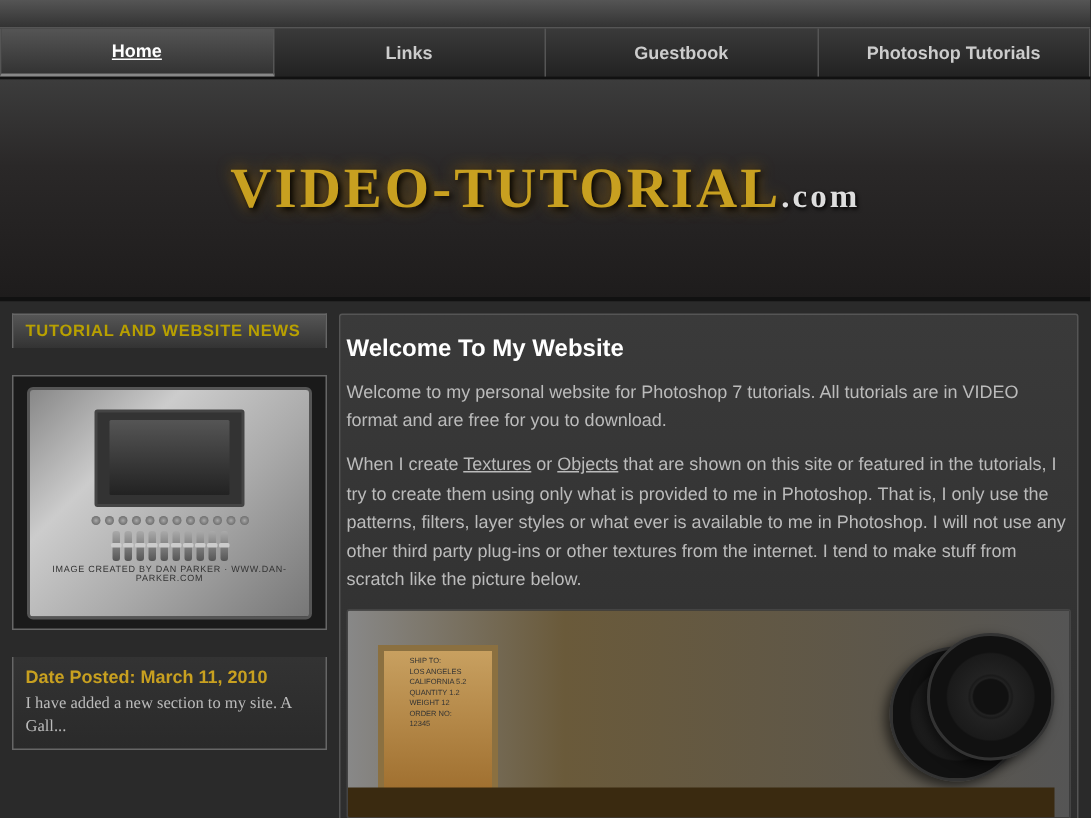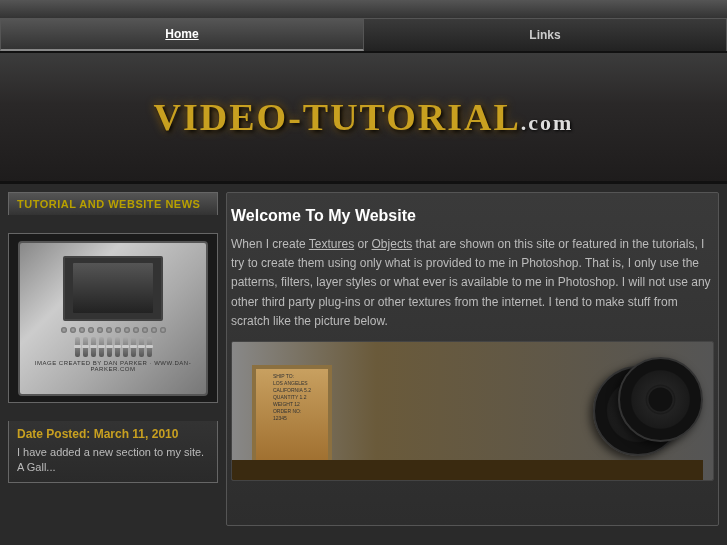--- a/index.html
+++ b/index.html
@@ -53,21 +53,21 @@
       border-bottom: 2px solid #888;
     }
     .nav-item.active span {
       text-decoration: underline;
       color: #fff;
     }
 
     
     #banner {
       width: 100%;
-      height: 131px;
+      height: 148px;
       background: linear-gradient(to bottom, #3c3c3c 0%, #2a2828 40%, #1e1c1c 100%);
       display: flex;
       flex-direction: column;
       align-items: center;
       justify-content: center;
       border-bottom: 3px solid #111;
     }
     #site-title {
       font-size: 38px;
       font-weight: bold;
@@ -223,20 +223,21 @@
     #sidebar-date .date-label {
       font-size: 12px;
       font-weight: bold;
       color: #c8a020;
       margin-bottom: 4px;
     }
     #sidebar-date .date-text {
       font-size: 11px;
       color: #bbb;
       line-height: 1.4;
+      font-family: Liberation Serif, serif;
     }
 
     
     #content {
       flex: 1;
       background: linear-gradient(to bottom, #3a3a3a, #2d2d2d);
       border: 1px solid #555;
       border-radius: 2px;
       padding: 14px 4px;
       min-height: 330px;
@@ -344,20 +345,26 @@
 
 <div id="top-bar"></div>
 
 <nav id="nav">
   <a class="nav-item active">
     <span>Home</span>
   </a>
   <a class="nav-item">
     <span>Links</span>
   </a>
+  <a class="nav-item">
+    <span>Guestbook</span>
+  </a>
+  <a class="nav-item">
+    <span>Photoshop Tutorials</span>
+  </a>
 </nav>
 
 <header id="banner">
   <div id="site-title">
     <span>VIDEO-TUTORIAL</span><span class="com">.com</span>
   </div>
 </header>
 
 <div id="main">
 
@@ -396,20 +403,21 @@
       </div>
     </div>
     <div id="sidebar-date">
       <div class="date-label">Date Posted: March 11, 2010</div>
       <div class="date-text">I have added a new section to my site. A Gall...</div>
     </div>
   </aside>
 
   <article id="content">
     <h2>Welcome To My Website</h2>
+    <p>Welcome to my personal website for Photoshop 7 tutorials. All tutorials are in VIDEO format and are free for you to download.</p>
     <p>
       <span>When I create </span><a href="#">Textures</a><span> or </span><a href="#">Objects</a><span> that are shown on this site or featured in the tutorials, I try to create them using only what is provided to me in Photoshop. That is, I only use the patterns, filters, layer styles or what ever is available to me in Photoshop. I will not use any other third party plug-ins or other textures from the internet. I tend to make stuff from scratch like the picture below.</span>
     </p>
 
     <div class="content-image-placeholder">
       <div class="bottom-img-inner">
         <div class="frame-box">
           <div class="frame-inner-text">
             SHIP TO:<br>LOS ANGELES<br>CALIFORNIA 5.2<br>QUANTITY 1.2<br>WEIGHT 12<br>ORDER NO:<br>12345
           </div>

